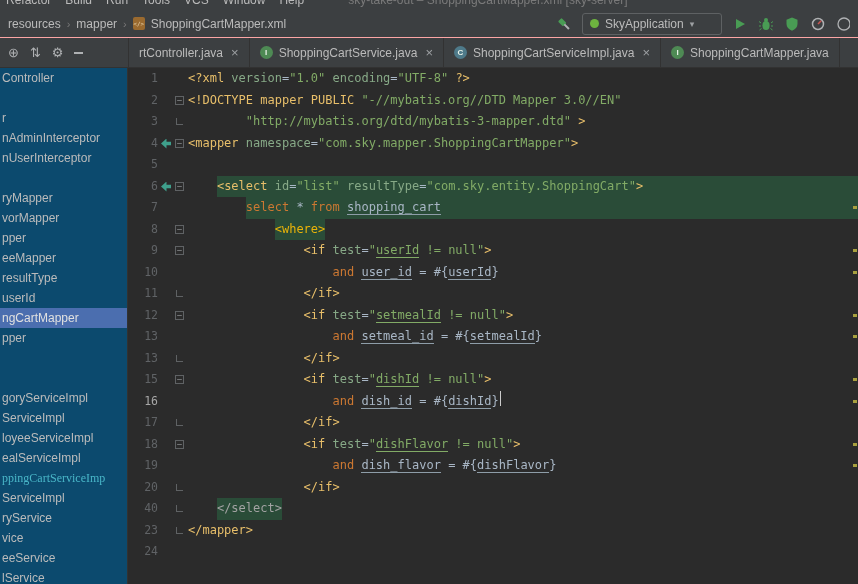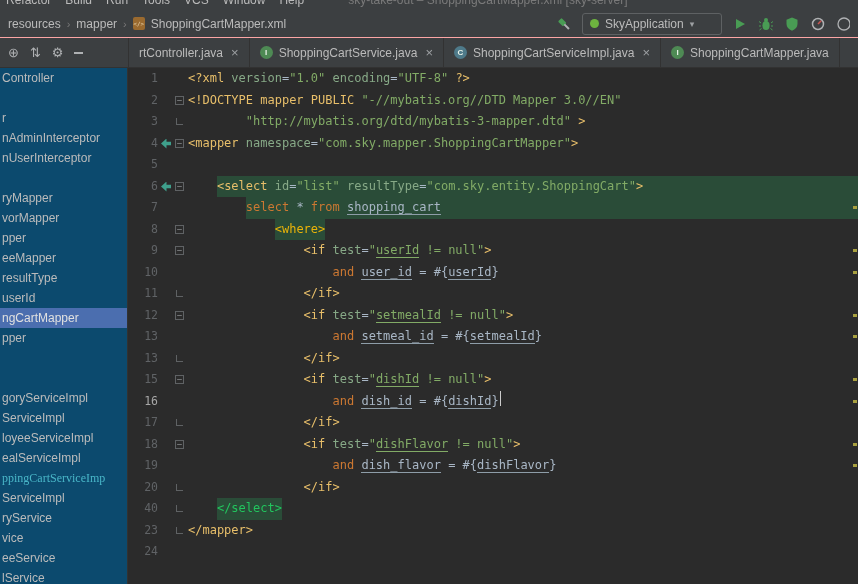--- a/index.html
+++ b/index.html
@@ -210,21 +210,21 @@
         <div class="cl"><div class="gut"><span class="lnum">11</span><span class="gicon"></span><span class="gfold"><span class="fold-e"></span></span></div><span class="ws">                </span><span class="codetext"><span class="s-t" style="color: rgb(232, 191, 106);">&lt;/if&gt;</span></span><span class="fill"></span></div>
         <div class="cl"><div class="gut"><span class="lnum">12</span><span class="gicon"></span><span class="gfold"><span class="fold-s">−</span></span></div><span class="ws">                </span><span class="codetext"><span class="s-t" style="color: rgb(232, 191, 106);">&lt;if </span><span class="s-a" style="color: rgb(135, 169, 135);">test</span><span class="s-d" style="color: rgb(169, 183, 198);">=</span><span class="s-v" style="color: rgb(130, 171, 102);">"</span><span class="s-vu" style="color: rgb(130, 171, 102);">setmealId</span><span class="s-v" style="color: rgb(130, 171, 102);"> != null"</span><span class="s-t" style="color: rgb(232, 191, 106);">&gt;</span></span><span class="fill"></span></div>
         <div class="cl"><div class="gut"><span class="lnum">13</span><span class="gicon"></span><span class="gfold"></span></div><span class="ws">                    </span><span class="codetext"><span class="s-k" style="color: rgb(204, 120, 50);">and</span><span class="s-d" style="color: rgb(169, 183, 198);"> </span><span class="s-u" style="color: rgb(169, 183, 198);">setmeal_id</span><span class="s-d" style="color: rgb(169, 183, 198);"> = #{</span><span class="s-u" style="color: rgb(169, 183, 198);">setmealId</span><span class="s-d" style="color: rgb(169, 183, 198);">}</span></span><span class="fill"></span></div>
         <div class="cl"><div class="gut"><span class="lnum">13</span><span class="gicon"></span><span class="gfold"><span class="fold-e"></span></span></div><span class="ws">                </span><span class="codetext"><span class="s-t" style="color: rgb(232, 191, 106);">&lt;/if&gt;</span></span><span class="fill"></span></div>
         <div class="cl"><div class="gut"><span class="lnum">15</span><span class="gicon"></span><span class="gfold"><span class="fold-s">−</span></span></div><span class="ws">                </span><span class="codetext"><span class="s-t" style="color: rgb(232, 191, 106);">&lt;if </span><span class="s-a" style="color: rgb(135, 169, 135);">test</span><span class="s-d" style="color: rgb(169, 183, 198);">=</span><span class="s-v" style="color: rgb(130, 171, 102);">"</span><span class="s-vu" style="color: rgb(130, 171, 102);">dishId</span><span class="s-v" style="color: rgb(130, 171, 102);"> != null"</span><span class="s-t" style="color: rgb(232, 191, 106);">&gt;</span></span><span class="fill"></span></div>
         <div class="cl cur"><div class="gut"><span class="lnum lnum-cur">16</span><span class="gicon"></span><span class="gfold"></span></div><span class="ws">                    </span><span class="codetext"><span class="s-k" style="color: rgb(204, 120, 50);">and</span><span class="s-d" style="color: rgb(169, 183, 198);"> </span><span class="s-u" style="color: rgb(169, 183, 198);">dish_id</span><span class="s-d" style="color: rgb(169, 183, 198);"> = #{</span><span class="s-u" style="color: rgb(169, 183, 198);">dishId</span><span class="s-d" style="color: rgb(169, 183, 198);">}</span></span><span class="caret"></span><span class="fill"></span></div>
         <div class="cl"><div class="gut"><span class="lnum">17</span><span class="gicon"></span><span class="gfold"><span class="fold-e"></span></span></div><span class="ws">                </span><span class="codetext"><span class="s-t" style="color: rgb(232, 191, 106);">&lt;/if&gt;</span></span><span class="fill"></span></div>
         <div class="cl"><div class="gut"><span class="lnum">18</span><span class="gicon"></span><span class="gfold"><span class="fold-s">−</span></span></div><span class="ws">                </span><span class="codetext"><span class="s-t" style="color: rgb(232, 191, 106);">&lt;if </span><span class="s-a" style="color: rgb(135, 169, 135);">test</span><span class="s-d" style="color: rgb(169, 183, 198);">=</span><span class="s-v" style="color: rgb(130, 171, 102);">"</span><span class="s-vu" style="color: rgb(130, 171, 102);">dishFlavor</span><span class="s-v" style="color: rgb(130, 171, 102);"> != null"</span><span class="s-t" style="color: rgb(232, 191, 106);">&gt;</span></span><span class="fill"></span></div>
         <div class="cl"><div class="gut"><span class="lnum">19</span><span class="gicon"></span><span class="gfold"></span></div><span class="ws">                    </span><span class="codetext"><span class="s-k" style="color: rgb(204, 120, 50);">and</span><span class="s-d" style="color: rgb(169, 183, 198);"> </span><span class="s-u" style="color: rgb(169, 183, 198);">dish_flavor</span><span class="s-d" style="color: rgb(169, 183, 198);"> = #{</span><span class="s-u" style="color: rgb(169, 183, 198);">dishFlavor</span><span class="s-d" style="color: rgb(169, 183, 198);">}</span></span><span class="fill"></span></div>
         <div class="cl"><div class="gut"><span class="lnum">20</span><span class="gicon"></span><span class="gfold"><span class="fold-e"></span></span></div><span class="ws">                </span><span class="codetext"><span class="s-t" style="color: rgb(232, 191, 106);">&lt;/if&gt;</span></span><span class="fill"></span></div>
-        <div class="cl"><div class="gut"><span class="lnum">40</span><span class="gicon"></span><span class="gfold"><span class="fold-e"></span></span></div><span class="ws">    </span><span class="codetext" style="background: rgb(42, 76, 56);"><span class="s-t" style="color: #22c55e;">&lt;/select&gt;</span></span><span class="fill"></span></div>
+        <div class="cl"><div class="gut"><span class="lnum">40</span><span class="gicon"></span><span class="gfold"><span class="fold-e"></span></span></div><span class="ws">    </span><span class="codetext" style="background: rgb(42, 76, 56);"><span class="s-t" style="color: #a3a3a3;">&lt;/select&gt;</span></span><span class="fill"></span></div>
         <div class="cl"><div class="gut"><span class="lnum">23</span><span class="gicon"></span><span class="gfold"><span class="fold-e"></span></span></div><span class="codetext"><span class="s-t" style="color: rgb(232, 191, 106);">&lt;/mapper&gt;</span></span><span class="fill"></span></div>
         <div class="cl"><div class="gut"><span class="lnum">24</span><span class="gicon"></span><span class="gfold"></span></div><span class="codetext"></span><span class="fill"></span></div>
         <div id="stripe">
           <div class="tick" style="top: 138px;"></div>
           <div class="tick" style="top: 181px;"></div>
           <div class="tick" style="top: 202.5px;"></div>
           <div class="tick" style="top: 245.5px;"></div>
           <div class="tick" style="top: 267px;"></div>
           <div class="tick" style="top: 310px;"></div>
           <div class="tick" style="top: 331.5px;"></div>

